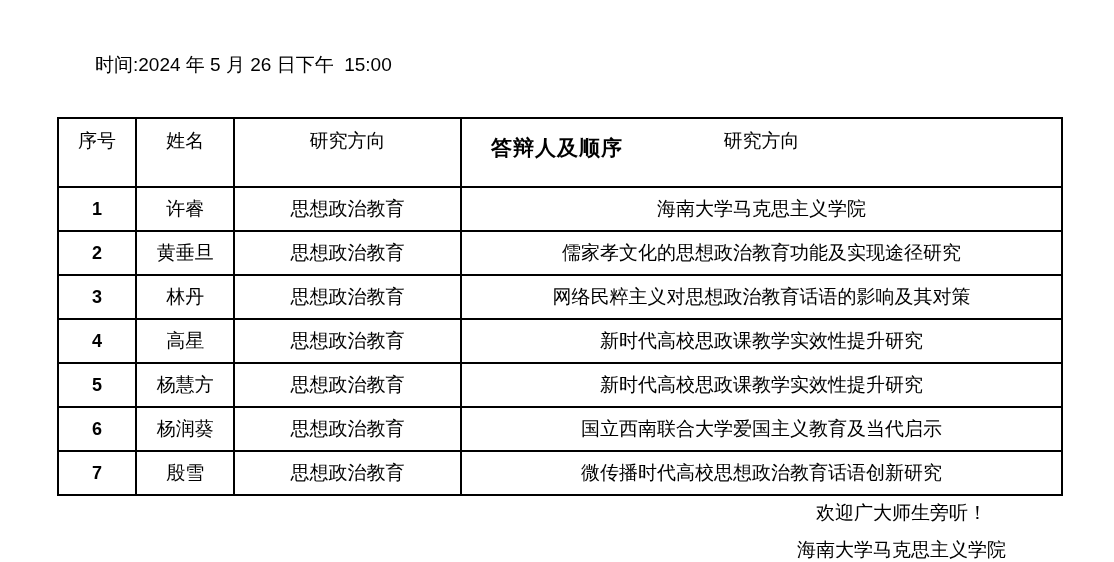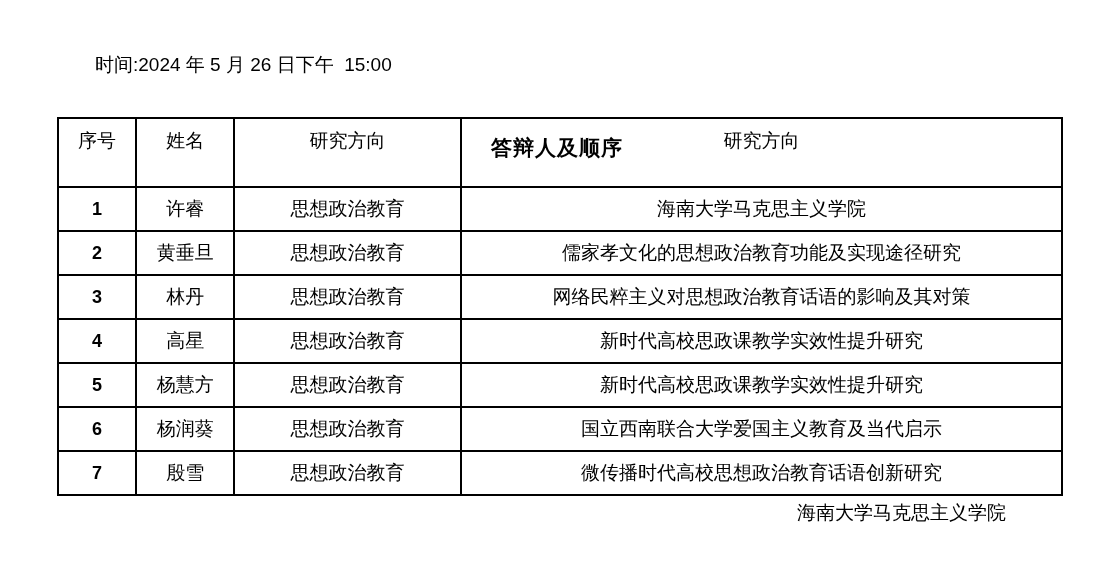--- a/index.html
+++ b/index.html
@@ -162,17 +162,18 @@
         <td class="cell-no">7</td>
         <td>殷雪</td>
         <td>思想政治教育</td>
         <td>微传播时代高校思想政治教育话语创新研究</td>
       </tr>
     </tbody>
   </table>
 
   <div class="footer">
     <div class="footer-inner">
+      <div>欢迎广大师生旁听！</div>
       <div>海南大学马克思主义学院</div>
     </div>
   </div>
 
 </div>
 
 </body></html>

